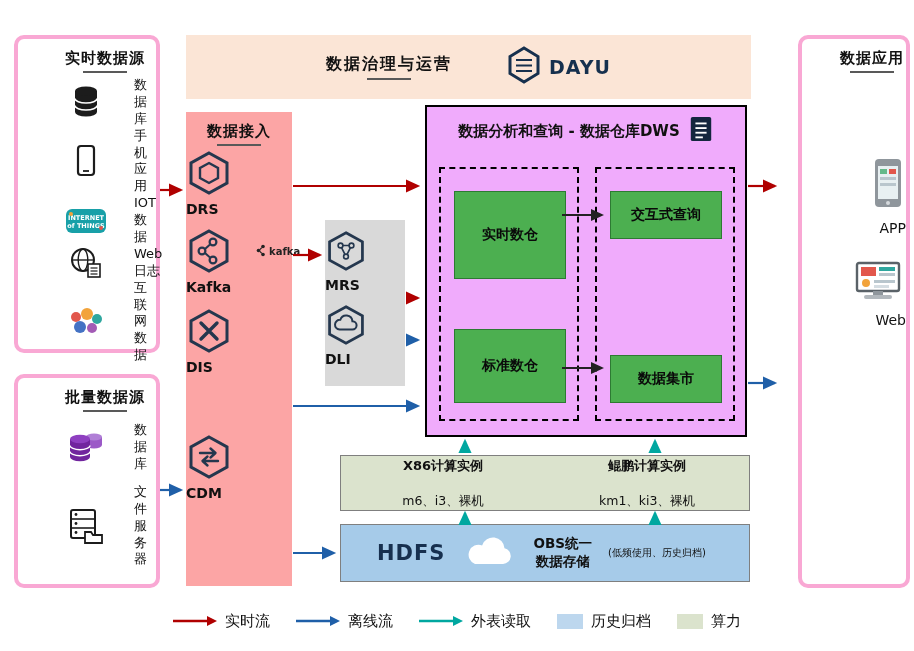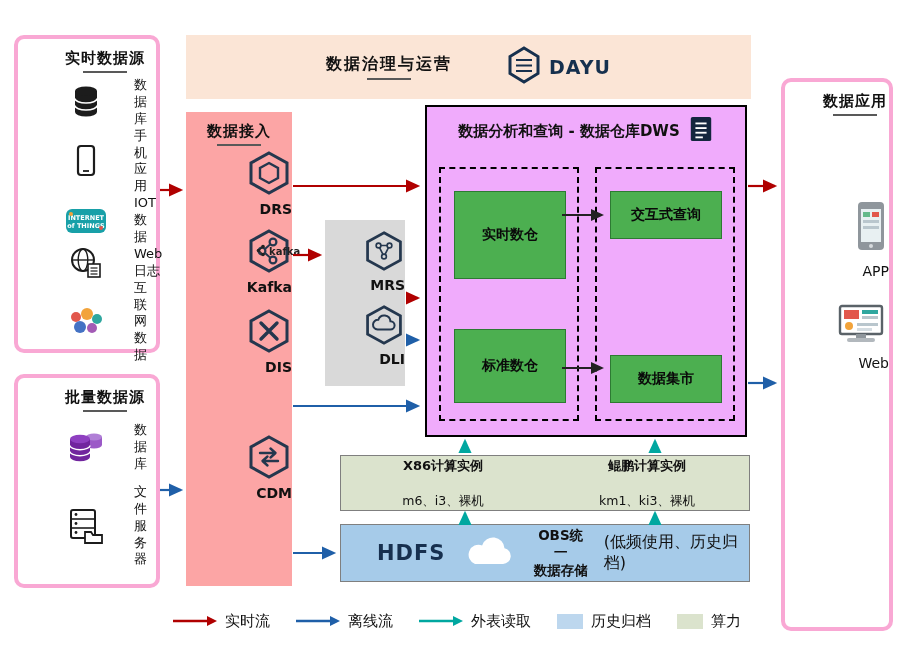--- a/index.html
+++ b/index.html
@@ -11,30 +11,30 @@
   .underline{width:44px;height:2px;background:#595959;margin:3px auto 0;}
 
   .banner{left:186px;top:35px;width:565px;height:64px;background:#fbe5d6;
           display:flex;align-items:center;justify-content:center;gap:55px;}
   .banner-title{font-size:16px;font-weight:bold;letter-spacing:2px;text-align:center;}
   .dayu{display:flex;align-items:center;gap:8px;}
   .dayu-text{font-size:19px;font-weight:bold;color:#16304e;letter-spacing:1px;}
 
   .rt-panel{left:14px;top:35px;width:146px;height:318px;}
   .bt-panel{left:14px;top:374px;width:146px;height:214px;}
-  .apps-panel{left:781px;top:35px;width:112px;height:553px;margin-top:43px;}
+  .apps-panel{left:798px;top:35px;width:112px;height:553px;}
 
   .src-list{display:flex;flex-direction:column;justify-content:space-around;
             height:calc(100% - 48px);padding:4px 4px 8px 10px;}
   .src-row{display:flex;align-items:center;gap:26px;}
   .src-icon{flex:0 0 44px;display:flex;justify-content:center;}
   .src-label{font-size:13px;line-height:1.3;white-space:pre-line;}
 
   .ing-col{left:186px;top:112px;width:106px;height:474px;background:#fca5a5;}
-  .ing-item{position:absolute;left:0;width:100%;display:flex;flex-direction:column;align-items:flex-end;gap:1px;}
+  .ing-item{position:absolute;left:0;width:100%;display:flex;flex-direction:column;align-items:flex-start;gap:1px;}
   .ing-label{font-weight:bold;font-size:14px;}
   .kafka-badge{position:absolute;left:70px;top:132px;display:flex;align-items:center;gap:3px;
                font-size:10px;font-weight:bold;color:#222;}
 
   .mw-box{left:325px;top:220px;width:80px;height:166px;background:#d9d9d9;}
 
   .dws{left:425px;top:105px;width:322px;height:332px;background:#f0abfc;border:2px solid #000;}
   .dws-title-row{display:flex;align-items:center;justify-content:center;gap:8px;margin-top:8px;}
   .dws-title{font-weight:bold;font-size:15px;}
   .dashed{position:absolute;border:2px dashed #000;box-sizing:border-box;}
@@ -45,21 +45,21 @@
 
   .compute{left:340px;top:455px;width:410px;height:56px;background:#dbe3cd;border:1px solid #7f7f7f;display:flex;}
   .ci{flex:1;display:flex;flex-direction:column;align-items:center;justify-content:center;gap:18px;}
   .ci-title{font-weight:bold;font-size:13px;}
   .ci-sub{font-size:12.5px;}
 
   .storage{left:340px;top:524px;width:410px;height:58px;background:#a6cbe9;border:1px solid #7f7f7f;
            display:flex;align-items:center;gap:16px;padding-left:36px;}
   .hdfs-label{font-weight:bold;font-size:21px;color:#17304f;letter-spacing:1px;}
   .obs-title{font-weight:bold;font-size:13.5px;line-height:1.3;text-align:center;}
-  .obs-note{font-size:16px;}
+  .obs-note{font-size:10px;}
 
   .app-item{position:absolute;left:0;right:0;display:flex;flex-direction:column;align-items:flex-end;gap:6px;font-size:14px;}
 
   .legend{left:0;right:0;top:612px;display:flex;justify-content:center;align-items:center;gap:26px;}
   .leg-item{display:flex;align-items:center;gap:8px;font-size:15px;}
   .swatch{width:26px;height:15px;}
   .swatch-blue{background:#bdd7ee;}
   .swatch-olive{background:#dbe3cd;}
 
   .arrows{left:0;top:0;pointer-events:none;}

